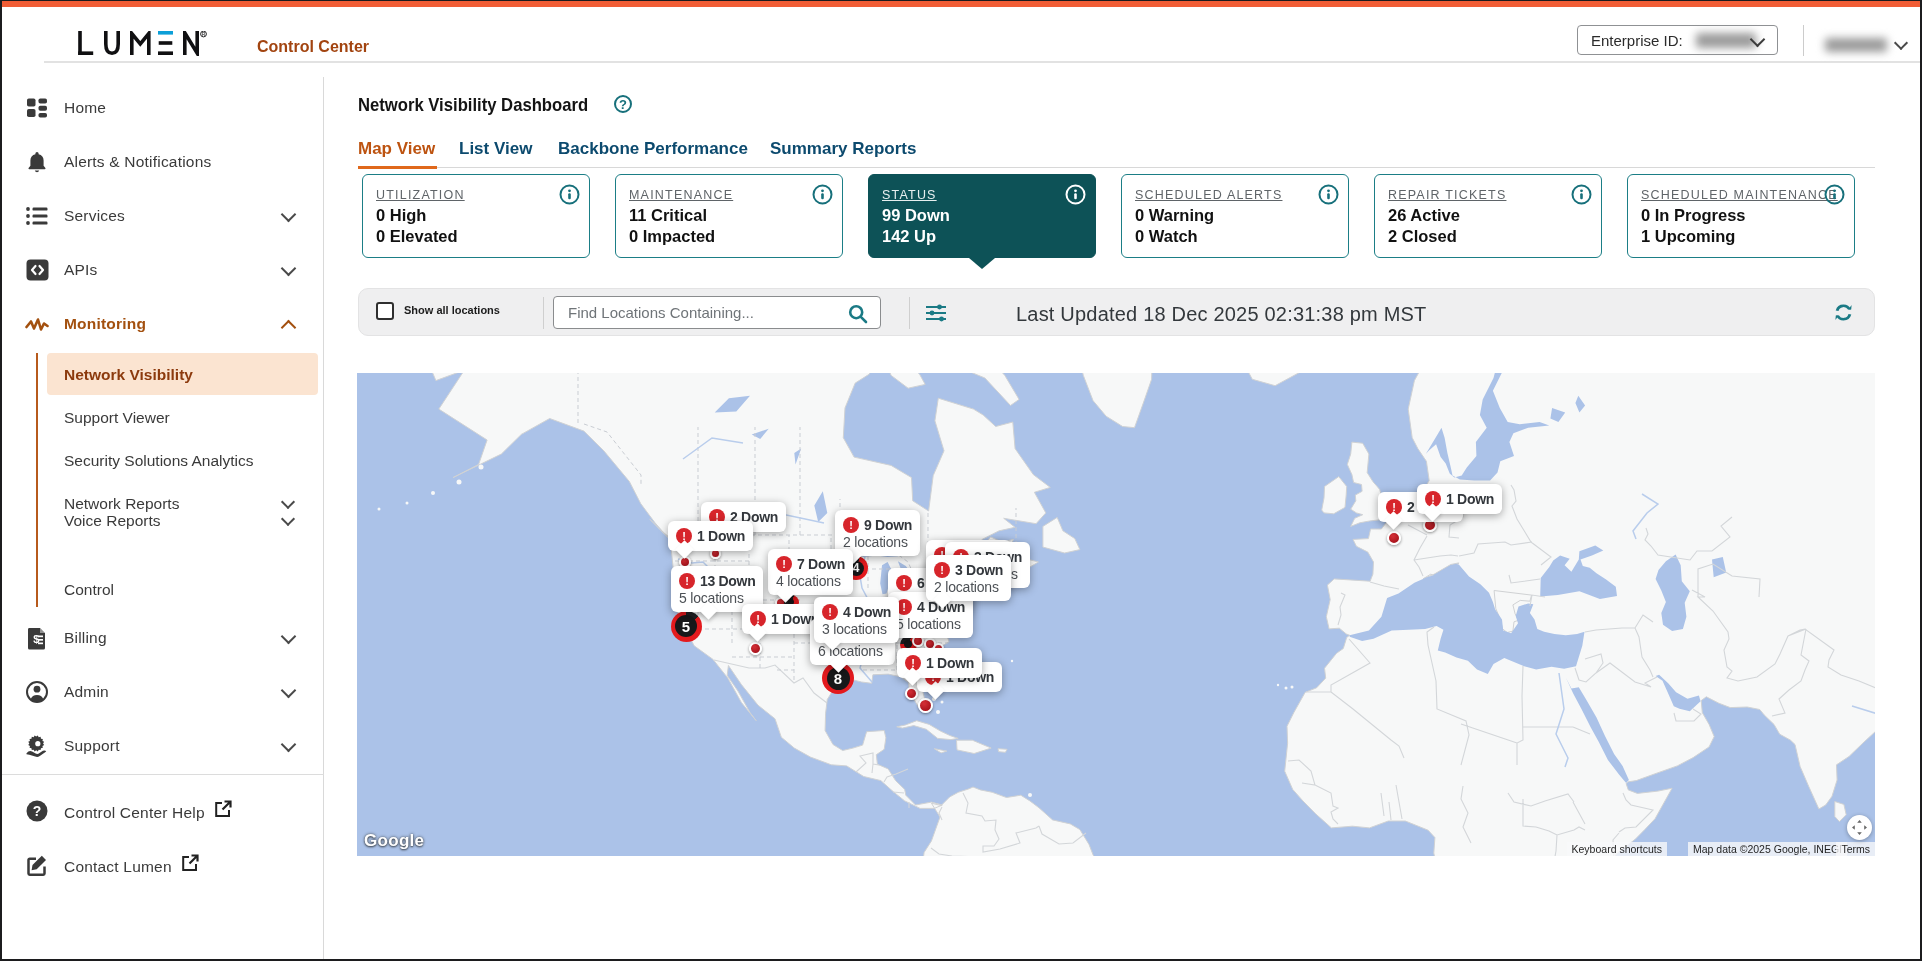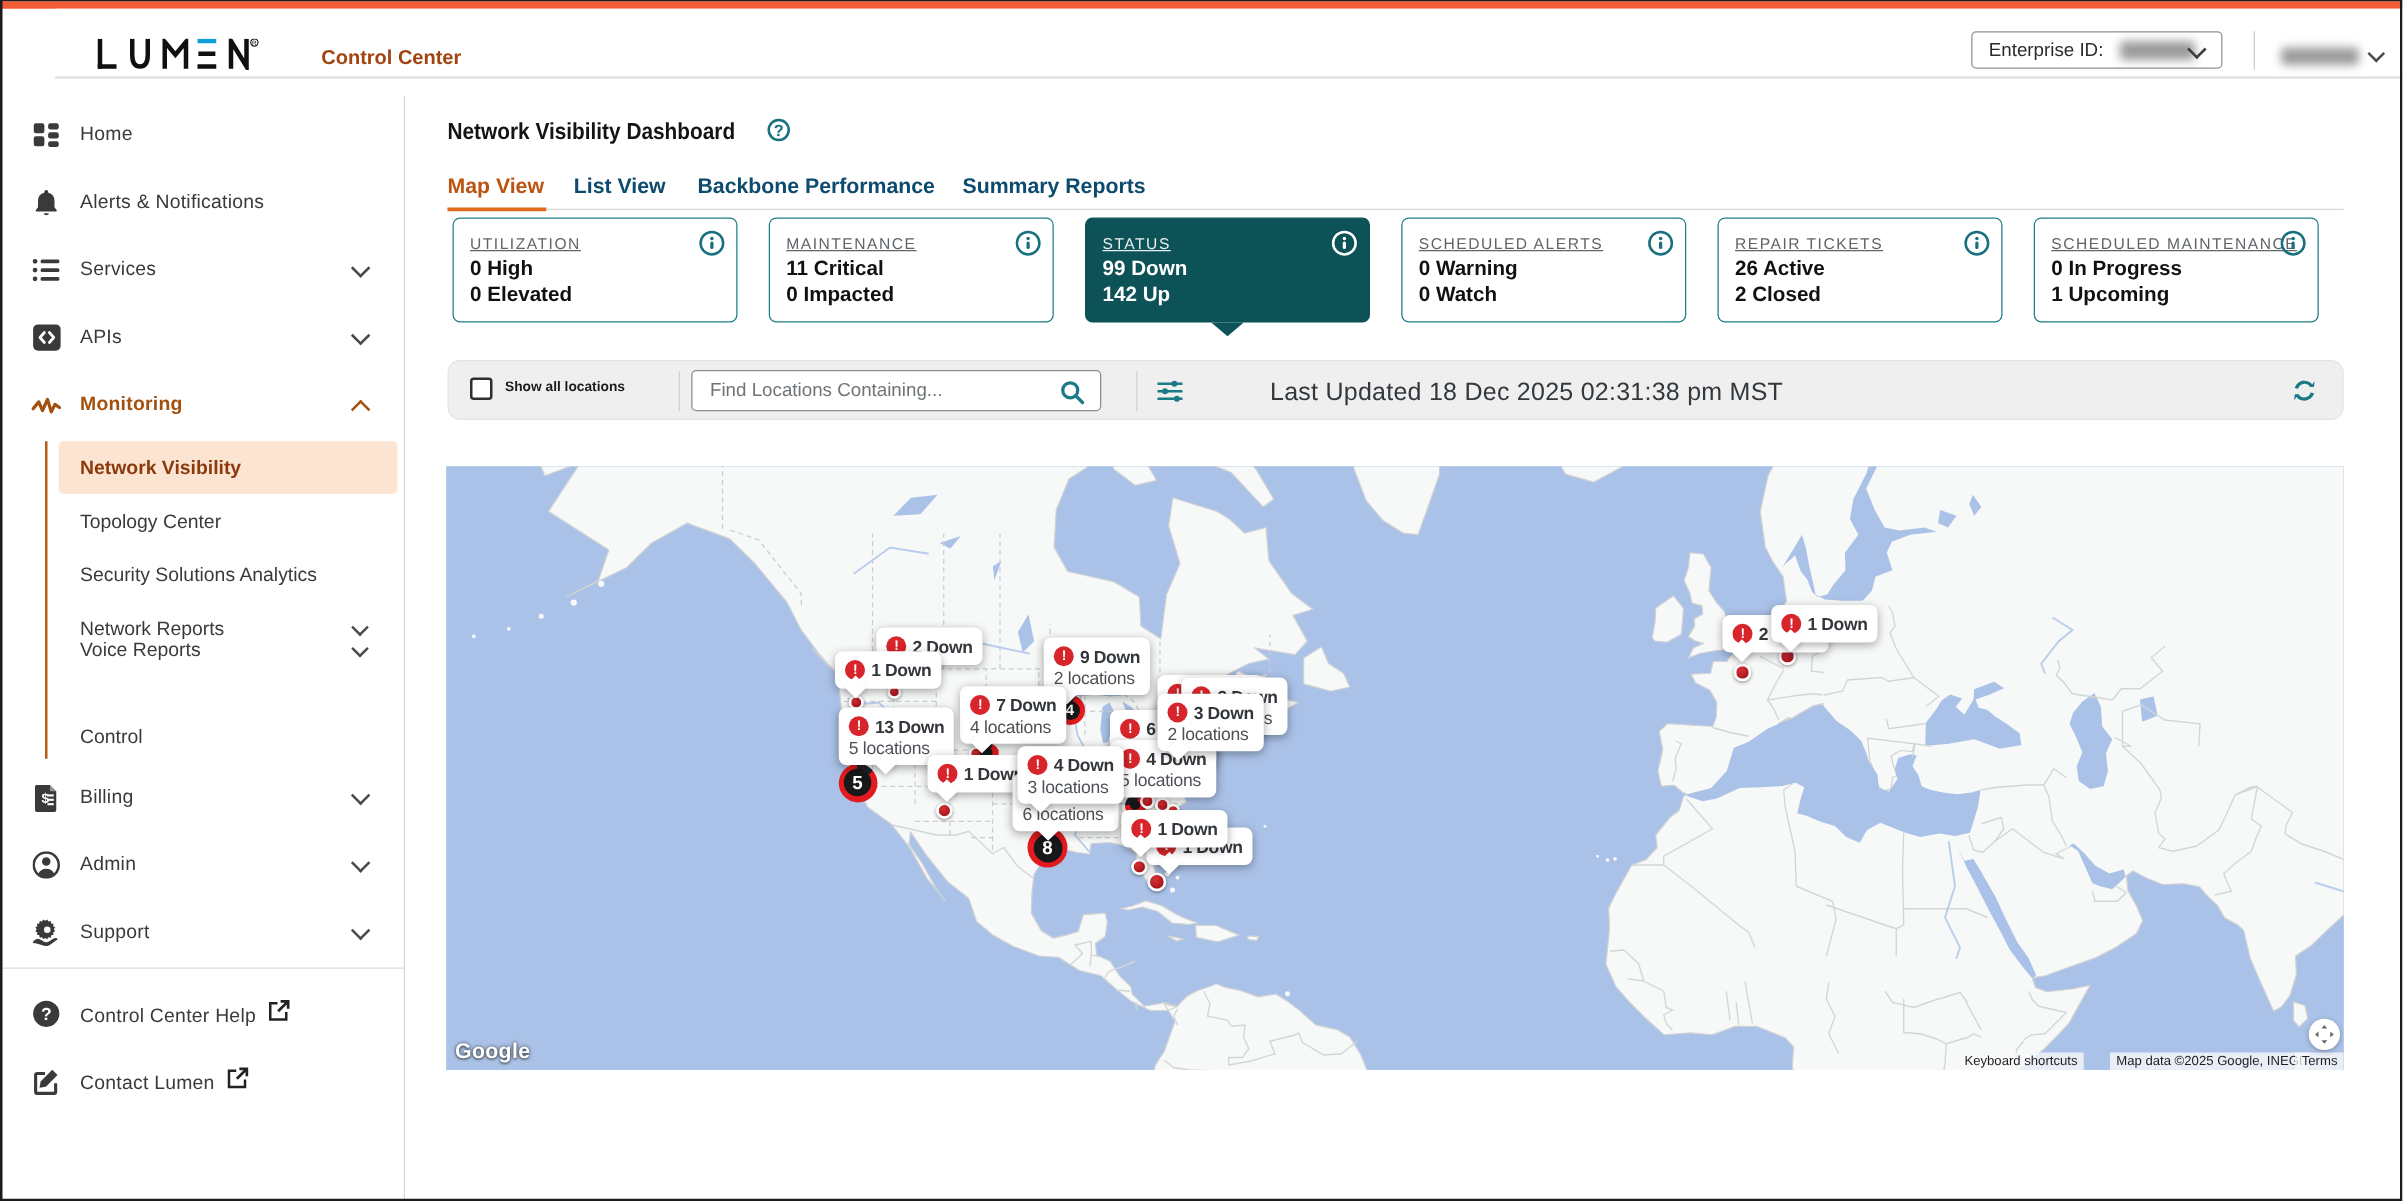--- a/index.html
+++ b/index.html
@@ -159,21 +159,21 @@
           <path d="M1.5,11 L6,5.5 L9,12.5 L13,3.5 L16,13.5 L19,7.5 L22.5,10"></path>
         </svg>
       </span>
       <span class="lb" style="font-weight:bold;color:#a3500f">Monitoring</span>
       <i class="cvu"></i>
     </div>
 <div id="subline"></div>
     <div id="nvhl"></div>
     <div id="nvlb">Network Visibility</div>
 <div class="sub" style="top:319px">
-      <span class="lb">Topology Center</span>
+      <span class="lb">Support Viewer</span>
     </div>
 <div class="sub" style="top:362px">
       <span class="lb">Security Solutions Analytics</span>
     </div>
 <div class="sub" style="top:405px">
       <span class="lb">Network Reports</span>
       <i class="cv"></i>
     </div>
 <div class="sub" style="top:422px">
       <span class="lb">Voice Reports</span>

